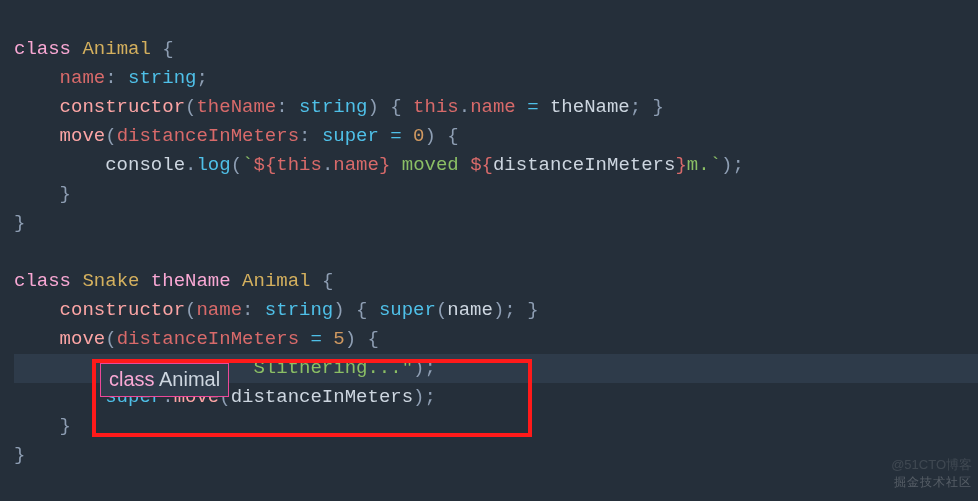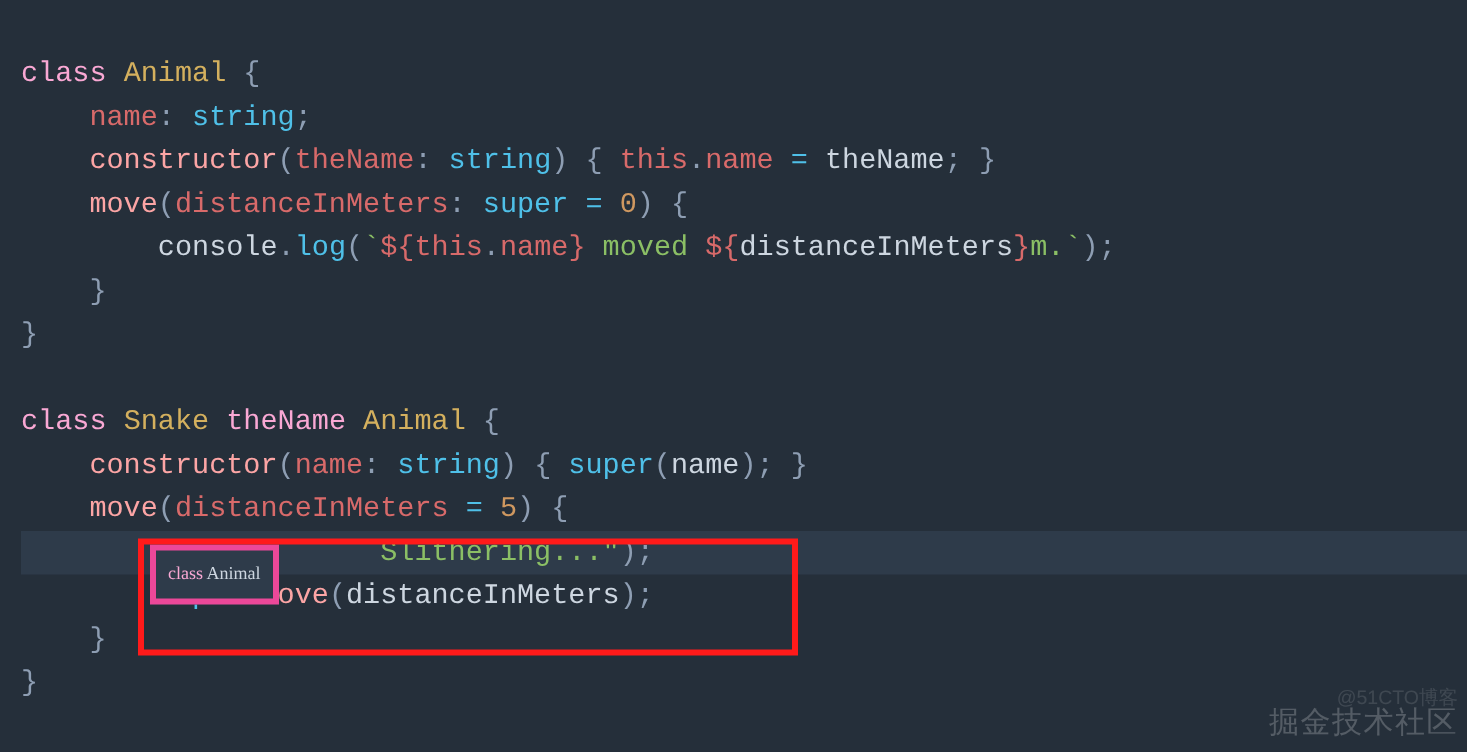--- a/index.html
+++ b/index.html
@@ -36,45 +36,45 @@
   .hl-line {
     background: #2e3b4a;
     display: inline-block;
     width: 100%;
   }
   .tooltip {
     position: absolute;
     left: 100px;
     top: 363px;
     background: #2e3b4a;
-    border: 4px solid #ec4899;
+    border: 1px solid #ec4899;
     padding: 1px 8px 2px 8px;
     color: #cdd6e0;
-    font-family: Liberation Serif, serif;
-    font-size: 12px;
+    font-family: Liberation Sans, sans-serif;
+    font-size: 20px;
     white-space: pre;
     z-index: 3;
   }
   .redbox {
     position: absolute;
     left: 92px;
     top: 359px;
     width: 432px;
     height: 70px;
     border: 4px solid #ff1a1a;
     z-index: 5;
     pointer-events: none;
   }
   .watermark {
     position: absolute;
     right: 6px;
     bottom: 4px;
     color: rgba(255,255,255,0.22);
     font-family: sans-serif;
-    font-size: 20px;
+    font-size: 12px;
     letter-spacing: 1px;
     z-index: 10;
   }
   .watermark2 {
     position: absolute;
     right: 6px;
     bottom: 22px;
     color: rgba(255,255,255,0.12);
     font-family: sans-serif;
     font-size: 13px;

